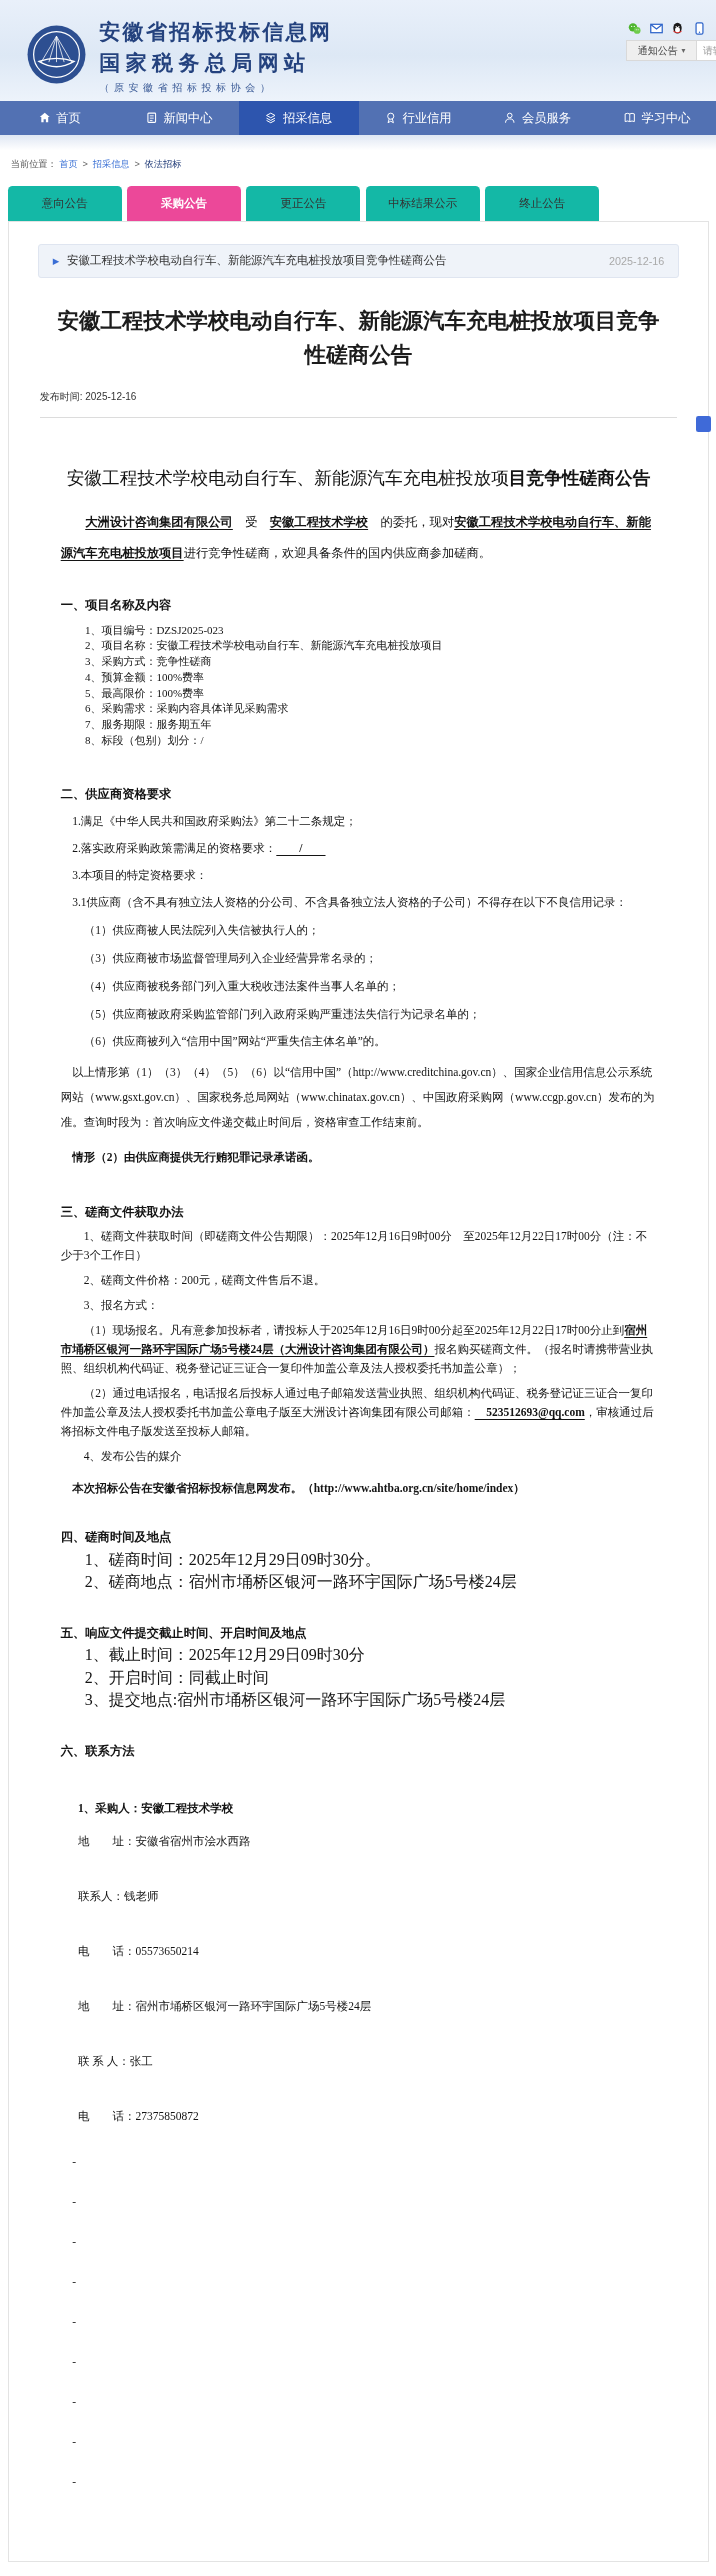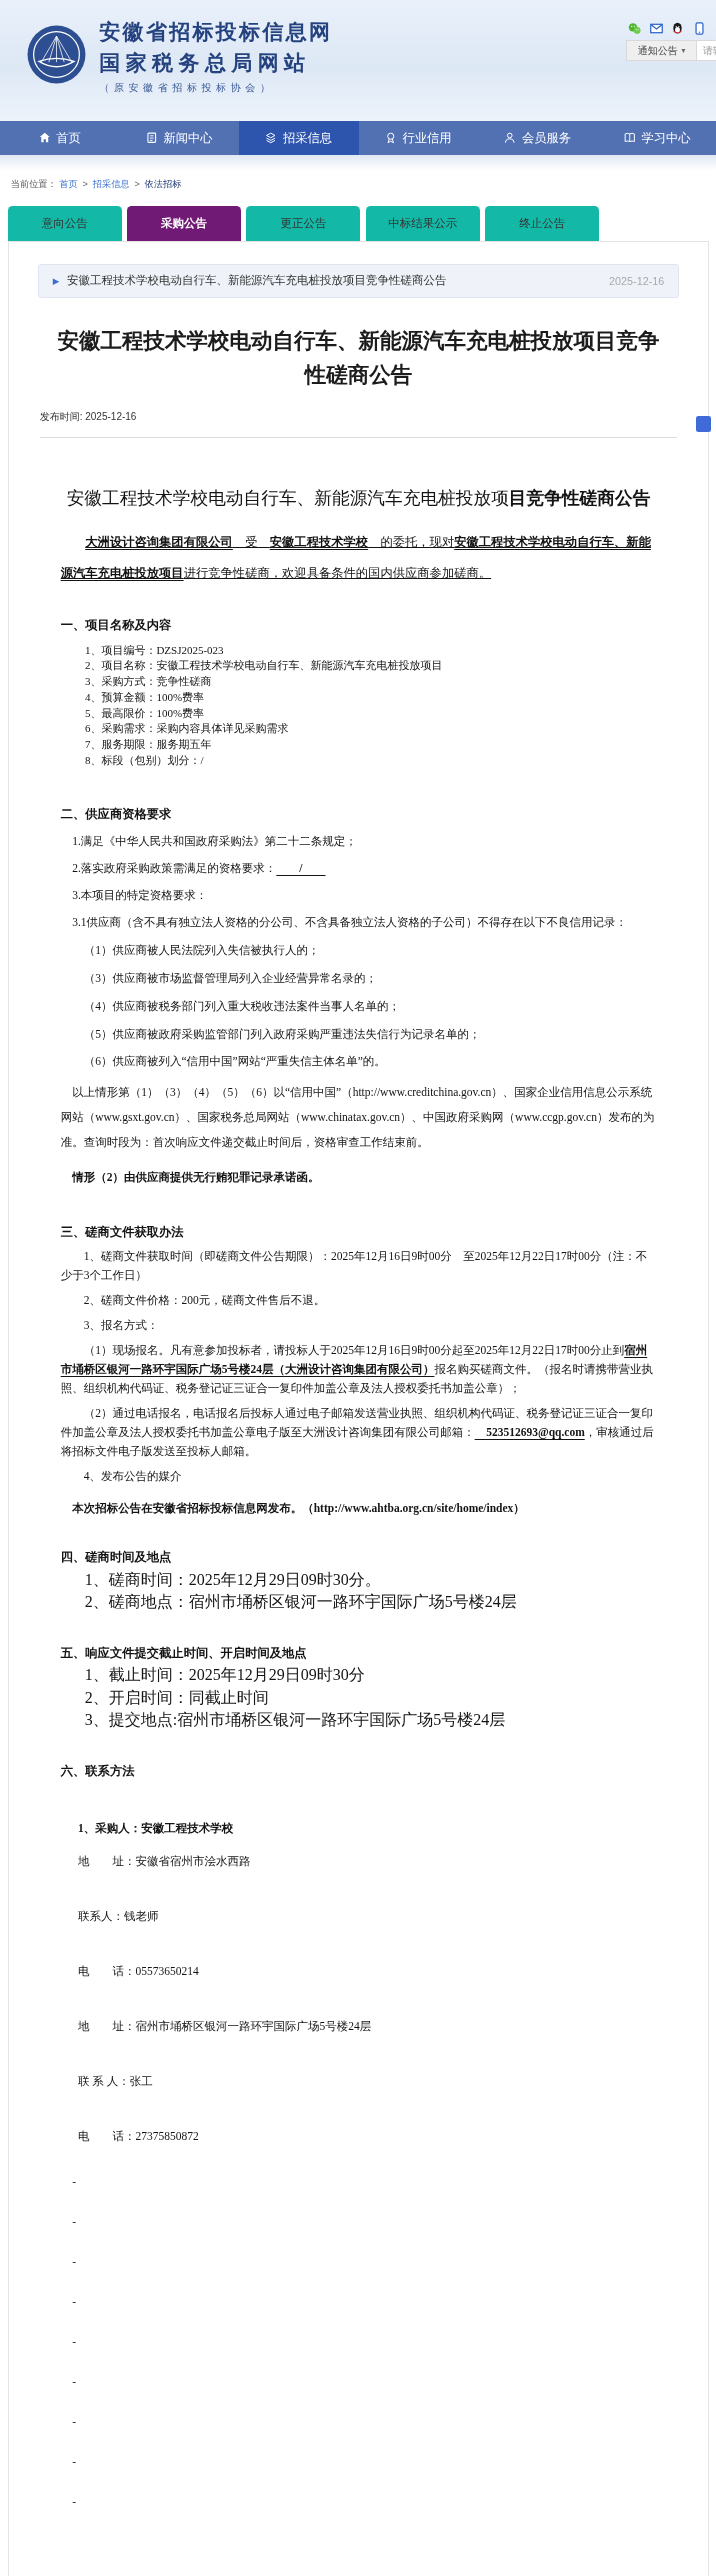--- a/index.html
+++ b/index.html
@@ -1,20 +1,20 @@
 <!DOCTYPE html>
 <html style="font-size:12.3px"><head>
 <meta charset="utf-8">
 <style>
   * { box-sizing: border-box; margin:0; padding:0; }
   body { background:#f2f2f2; font-family:"Liberation Sans", sans-serif; }
   .page { width:717px; height:2576px; margin:0 auto; background:#fff; position:relative; overflow:hidden; }
 
   
-  .site-header { height:121px; background:linear-gradient(180deg,#e9f0fa 0%,#dde8f5 55%,#edf3fb 100%); position:relative; }
+  .site-header { height:101px; background:linear-gradient(180deg,#e9f0fa 0%,#dde8f5 55%,#edf3fb 100%); position:relative; }
   .logo-wrap { position:absolute; left:26px; top:18.4px; display:flex; align-items:center; gap:12.3px; }
   .site-titles { color:#24427e; font-family:"Liberation Serif","DejaVu Serif",serif; }
   .site-t1 { font-size:21px; font-weight:bold; letter-spacing:2.3px; }
   .site-t2 { font-size:21px; font-weight:bold; letter-spacing:5.4px; margin-top:3.1px; }
   .site-t3 { font-size:10px; letter-spacing:4.6px; margin-top:3.1px; color:#3a5a96; }
   .quick-icons { position:absolute; left:628px; top:21.5px; display:flex; gap:8.5px; }
   .quick-icons span { display:inline-block; width:13px; height:13px; cursor:pointer; }
   .search-bar { position:absolute; left:626px; top:40px; display:flex; }
   .search-cat { width:71px; height:21px; background:#efefef; border:0.8px solid #d9d9d9; font-size:10px; color:#444;
                 display:flex; align-items:center; justify-content:center; gap:3.8px; cursor:pointer; }
@@ -31,40 +31,40 @@
   
   .crumb-wrap { background:linear-gradient(180deg,#dfe7f3 0%,#ffffff 35%); padding:23px 10.8px 7.7px; font-size:9.2px; color:#555; }
   .crumb-wrap a { color:#3f74d6; text-decoration:none; cursor:pointer; }
   .crumb-sep { margin:0 2.3px; color:#666; }
   .crumb-cur { color:#1f3a77; }
 
   
   .tabs { display:flex; gap:5.4px; margin:7.7px 7.7px 0; }
   .tab { width:114px; height:35px; line-height:35px; text-align:center; background:#14b8a6; border-radius:4.6px 4.6px 0 0;
          font-size:11.5px; color:#333; cursor:pointer; }
-  .tab.active { background:#701a75; color:#fff; font-weight:bold; }
+  .tab.active { background:#ec4899; color:#fff; font-weight:bold; }
 
   
   .panel { margin:0 7.7px; background:#fff; border:0.8px solid #e3e3e3; padding:21.5px 0 46px; }
   .list-row { margin:0 29px; background:#eff3f9; border:0.8px solid #dfe5f0; border-radius:3.1px; height:34px;
               display:flex; align-items:center; padding:0 14px; cursor:pointer; }
   .list-arrow { color:#3a6ed5; font-size:8.5px; margin-right:7.7px; }
   .list-title { flex:1; font-size:11.5px; color:#333; }
   .list-date { font-size:10.8px; color:#a9a9a9; }
 
   .page-title { margin:26px 42px 0; text-align:center; font-size:21.5px; line-height:34px; font-weight:bold; color:#1c1c1c; }
   .publish { margin:18.4px 31px 0; font-size:10px; color:#333; }
   .rule { margin:12.3px 31px 0; border:none; border-top:0.8px solid #dcdcdc; }
 
   
   .doc { padding:0 52px; font-family:"Liberation Serif","DejaVu Serif",serif; color:#141414; }
   .doc-title { margin-top:48px; text-align:center; font-size:17.7px; }
   .doc-title .bold { font-weight:bold; font-family:"Liberation Sans",sans-serif; }
   .u { font-weight:bold; text-decoration:underline; text-underline-offset:3.1px; }
-  .intro { margin-top:17px; font-size:12.3px; line-height:31px; text-indent:2em;text-decoration:underline; }
+  .intro { margin-top:17px; font-size:12.3px; line-height:31px; text-indent:2em; }
   .sec { font-size:12.3px; font-weight:bold; font-family:"Liberation Sans",sans-serif; }
   .s1-head { margin-top:28px; }
   .s1-list { margin-top:9.2px; padding-left:2.2em; font-size:11px; line-height:15.7px; }
   .s2-head { margin-top:38px; }
   .p-std  { font-size:11.5px; line-height:17px; margin-top:10px; text-indent:1em; }
   .p-sub  { font-size:11.5px; line-height:17px; margin-top:10.8px; text-indent:2em; }
   .p-long { font-size:11.5px; line-height:25px; margin-top:9.2px; text-indent:1em; }
   .p-bold { font-size:11.5px; line-height:17px; margin-top:14px; text-indent:1em; font-weight:bold; }
   .s3-head { margin-top:38px; }
   .p-s3 { font-size:11.5px; line-height:19px; margin-top:6.1px; text-indent:2em; }

